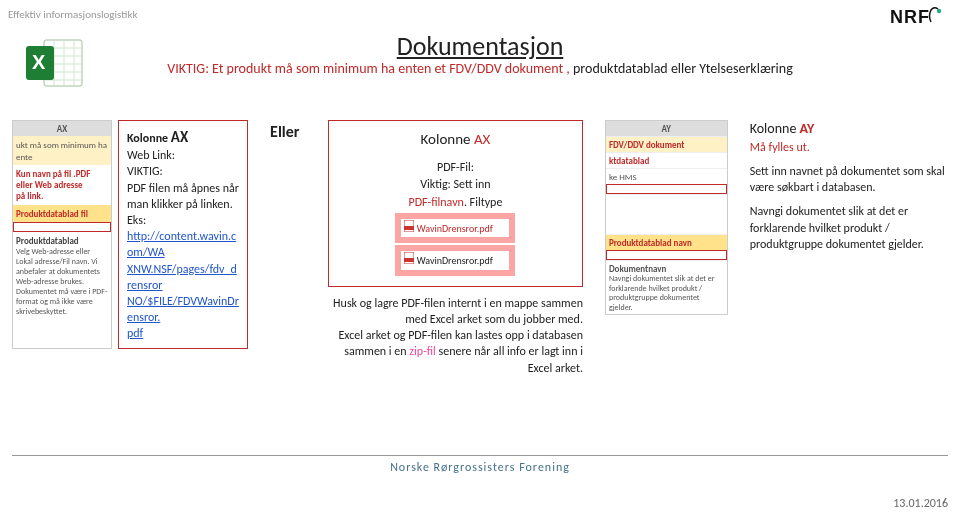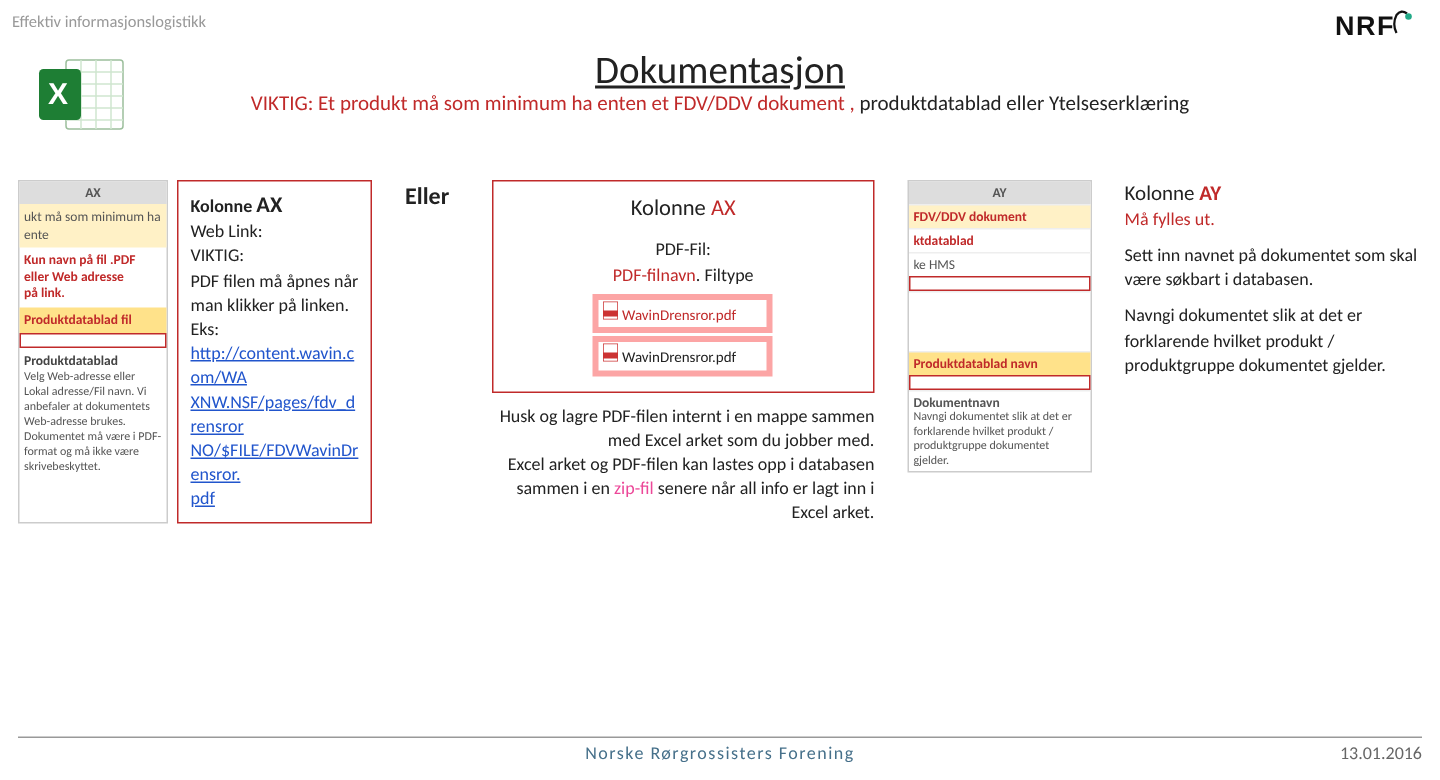--- a/index.html
+++ b/index.html
@@ -20,31 +20,31 @@
   .col3 { width:130px; }
   .col4 { width:210px; }
 
   .box1 { border:1px solid #c02a2a; padding:6px 8px; font-size:12px; line-height:1.35; }
   .box1 .h { font-weight:600; }
   .box1 .ax { font-size:15px; }
   .link { color:#2155cc; text-decoration:underline; word-break:break-all; }
 
   .box2 { border:1px solid #c02a2a; padding:8px; text-align:center; font-size:12px; line-height:1.45; }
   .box2 .h { font-size:15px; }
-  .filelbl { border:4px solid #fca5a5; width:120px; margin:2px auto; font-size:10px; padding:1px 3px; text-align:left; background:#fff; }
+  .filelbl { border:6px solid #fca5a5; width:120px; margin:2px auto; font-size:10px; padding:1px 3px; text-align:left; background:#fff; }
   .pdfic { display:inline-block; width:10px; height:12px; }
   .midtxt { font-size:12px; text-align:right; line-height:1.35; margin-top:8px; }
 
   .col4box { font-size:12px; line-height:1.35; }
   .col4box .h { font-weight:600; color:#c02a2a; font-size:14px; }
   .col4box .m { color:#c02a2a; }
 
   .footerbar { position:absolute; left:12px; right:12px; bottom:10px; border-top:1px solid #999; padding-top:4px; display:flex; justify-content:space-between; font-size:12px; color:#46708a; }
   .footerbar .c { flex:1; text-align:center; letter-spacing:1px; }
-  .footerbar .r { color:#666; letter-spacing:0; }
+  .footerbar .r { color:#666; letter-spacing:0;margin-top:36px; }
 
   .miniimg3 { border:1px solid #ccc; font-size:9px; color:#555; }
   .miniimg3 .colhead { background:#ddd; text-align:center; font-weight:bold; padding:2px; }
   .miniimg3 .row { padding:2px 3px; border-top:1px solid #eee; }
 
   .leftimg { border:1px solid #ccc; font-size:9px; color:#555; line-height:1.25; width:100px; }
   .leftimg .colhead { background:#ddd; text-align:center; font-weight:bold; padding:2px; }
   .leftimg .block { padding:3px; }
   .leftimg .caption { font-size:9px; color:#444; font-weight:600; }
   .leftimg .redtxt { color:#c02a2a; font-weight:600; }
@@ -128,20 +128,21 @@
         </div>
       </div>
     </div>
 
     <div class="col eller">Eller</div>
 
     <div class="col col2">
       <div class="box2">
         <div class="h"><span>Kolonne </span><span style="color:#c02a2a">AX</span></div>
         <div style="margin-top:8px">PDF-Fil:</div>
+        <div>Viktig: Sett inn</div>
         <div><span style="color:#c02a2a">PDF-filnavn</span><span>. Filtype</span></div>
         <div class="filelbl" style="color:#c02a2a">
           <span class="pdfic">
             <svg width="10" height="12">
                 <rect x="0" y="0" width="10" height="12" fill="#fff" stroke="#c33"></rect>
                 <rect x="0" y="6" width="10" height="4" fill="#c33"></rect>
               </svg>
           </span>
           <span>WavinDrensror.pdf</span>
         </div>

